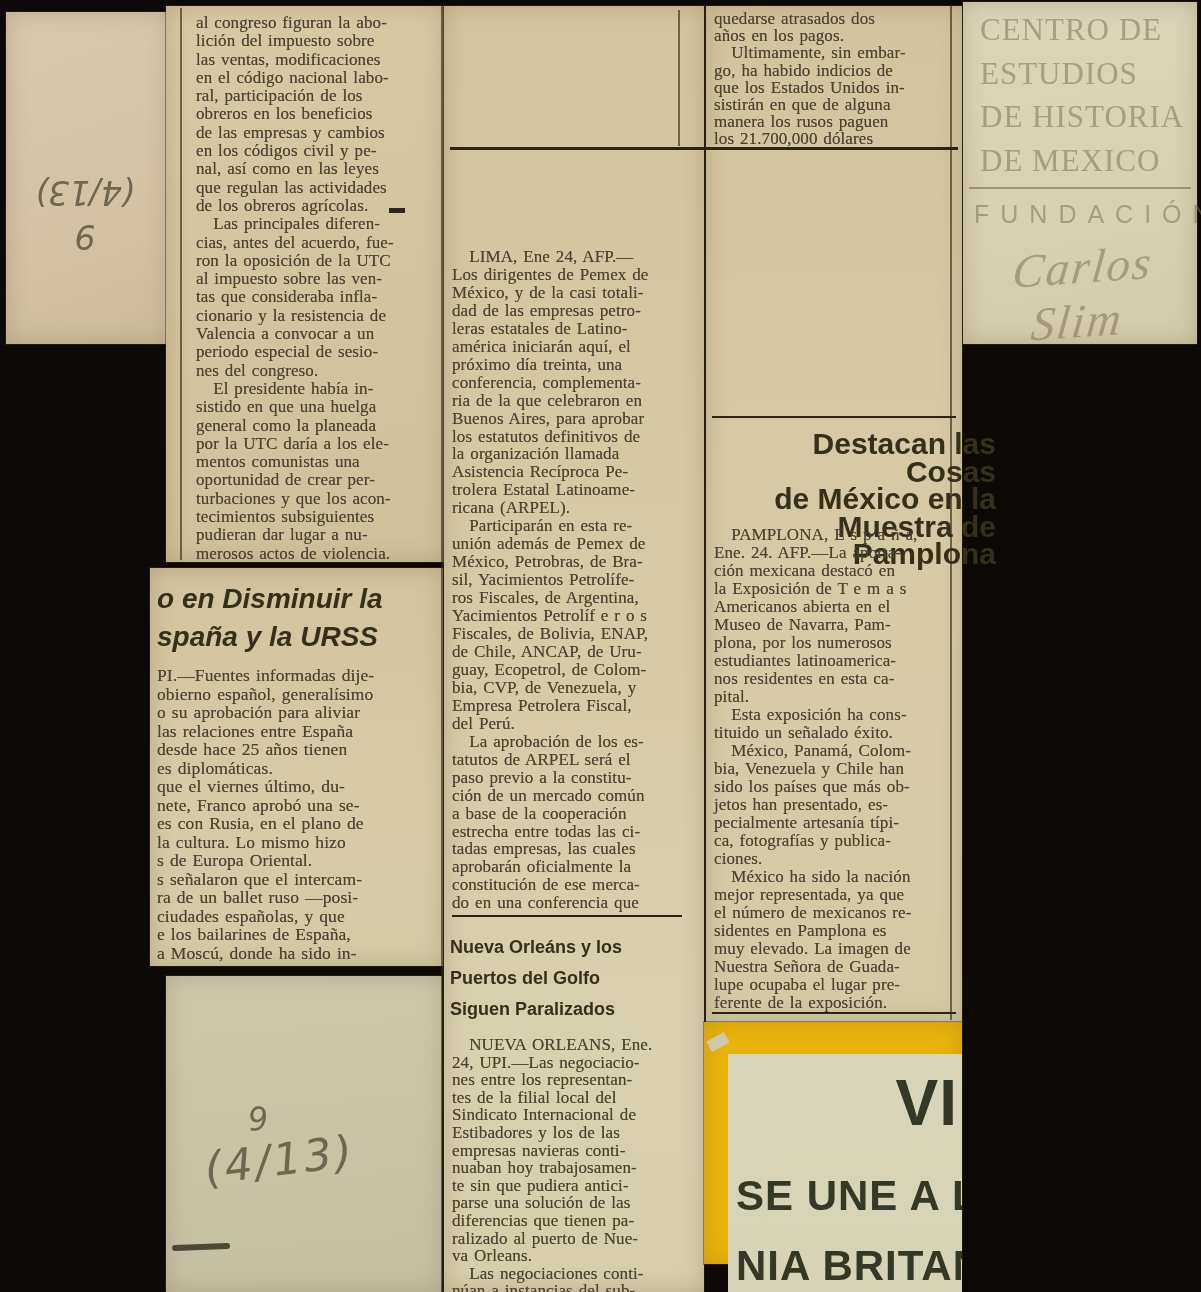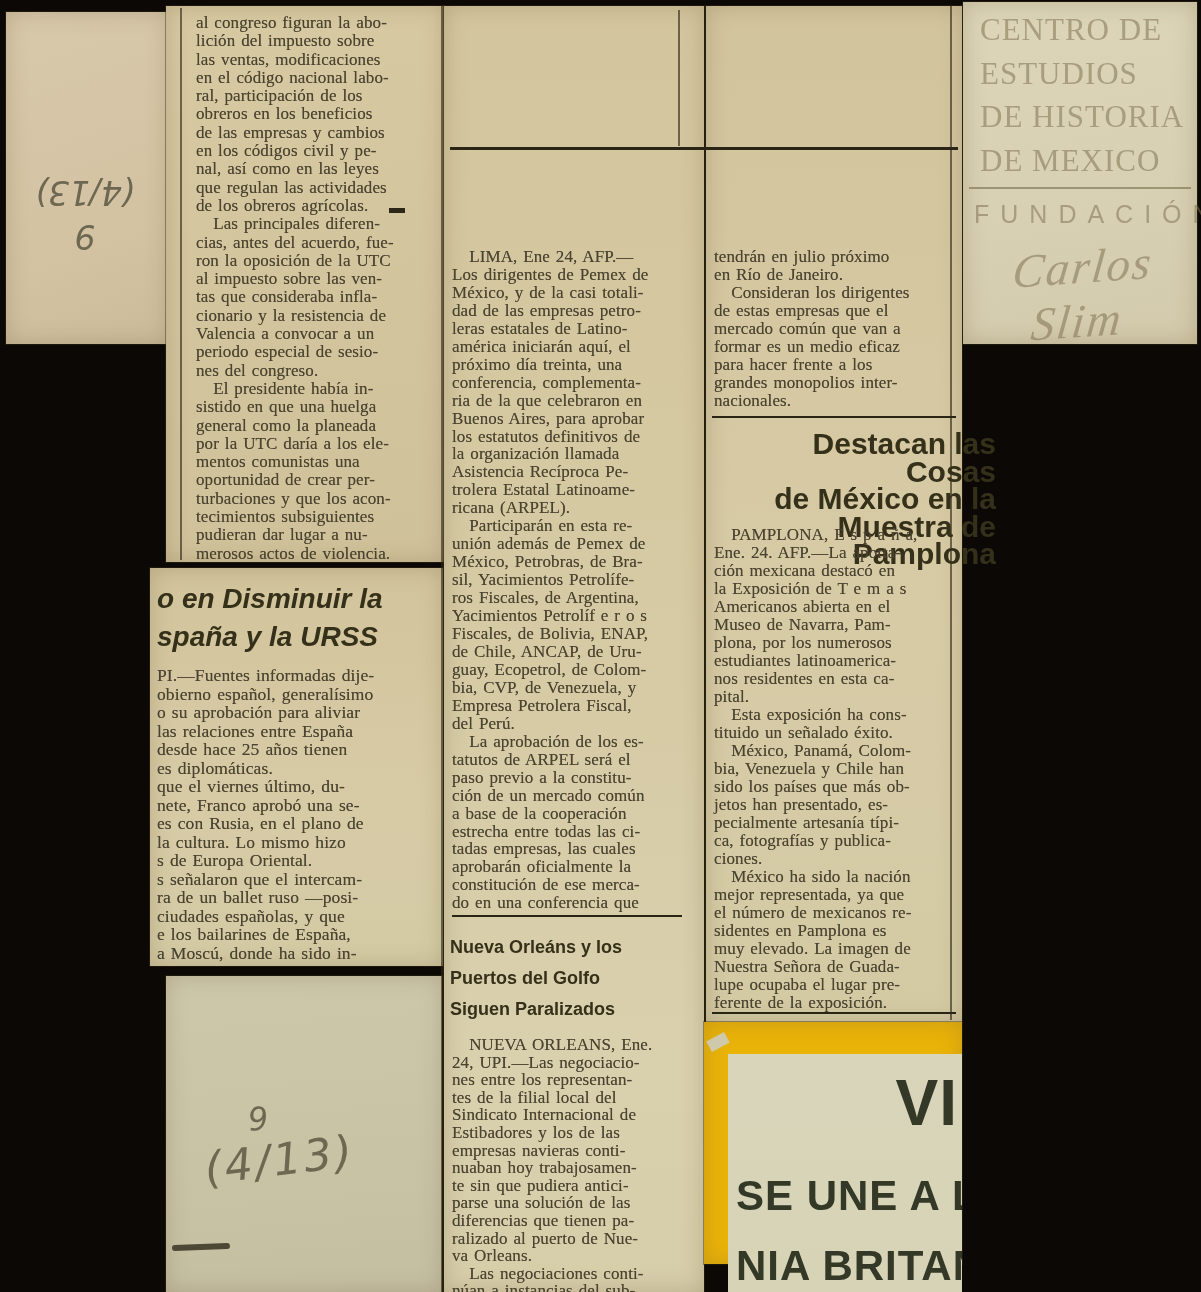--- a/index.html
+++ b/index.html
@@ -115,20 +115,28 @@
 
   <div class="paper p-news2" style="left:444px;top:6px;width:260px;height:1286px;"></div>
   <div class="vrule" style="left:441px;top:6px;height:1286px;width:3px;"></div>
 
   <div class="vrule" style="left:678px;top:10px;height:136px;"></div>
 
   <div class="paper p-news3" style="left:706px;top:6px;width:256px;height:1016px;"></div>
   <div class="vrule" style="left:704px;top:6px;height:1016px;"></div>
   <div class="vrule" style="left:950px;top:6px;height:1014px;"></div>
 
+  <div class="lines news-text" style="position:absolute;left:714px;top:10px;width:240px;line-height:17.2px;">quedarse atrasados dos
+años en los pagos.
+  Ultimamente, sin embar-
+go, ha habido indicios de
+que los Estados Unidos in-
+sistirán en que de alguna
+manera los rusos paguen
+los 21.700,000 dólares</div>
 
   <div class="hrule" style="left:450px;top:147px;width:508px;height:3px;"></div>
 
   <div class="lines news-text" style="position:absolute;left:452px;top:248px;width:246px;line-height:17.95px;">  LIMA, Ene 24, AFP.—
 Los dirigentes de Pemex de
 México, y de la casi totali-
 dad de las empresas petro-
 leras estatales de Latino-
 américa iniciarán aquí, el
 próximo día treinta, una
@@ -156,29 +164,20 @@
 tatutos de ARPEL será el
 paso previo a la constitu-
 ción de un mercado común
 a base de la cooperación
 estrecha entre todas las ci-
 tadas empresas, las cuales
 aprobarán oficialmente la
 constitución de ese merca-
 do en una conferencia que</div>
 
-  <div class="lines news-text" style="position:absolute;left:714px;top:248px;width:240px;line-height:18px;">tendrán en julio próximo
-en Río de Janeiro.
-  Consideran los dirigentes
-de estas empresas que el
-mercado común que van a
-formar es un medio eficaz
-para hacer frente a los
-grandes monopolios inter-
-nacionales.</div>
 
   <div class="hrule" style="left:712px;top:416px;width:244px;height:2px;"></div>
   <div class="lines headline" style="position:absolute;left:742px;top:430px;width:254px;font-size:30px;line-height:27.5px;text-align:right;">Destacan las Cosas
 de México en la
 Muestra de Pamplona</div>
   <div class="lines news-text" style="position:absolute;left:714px;top:526px;width:240px;line-height:18px;">  PAMPLONA, E s p a ñ a,
 Ene. 24. AFP.—La aporta-
 ción mexicana destacó en
 la Exposición de T e m a s
 Americanos abierta en el

